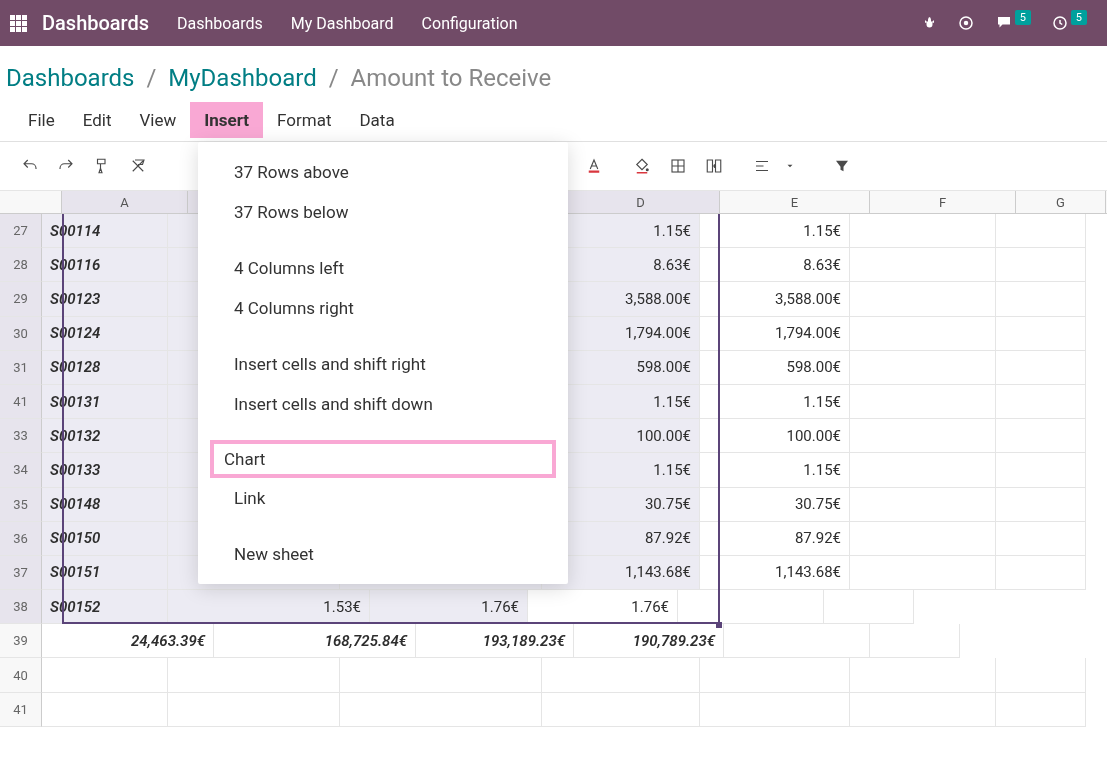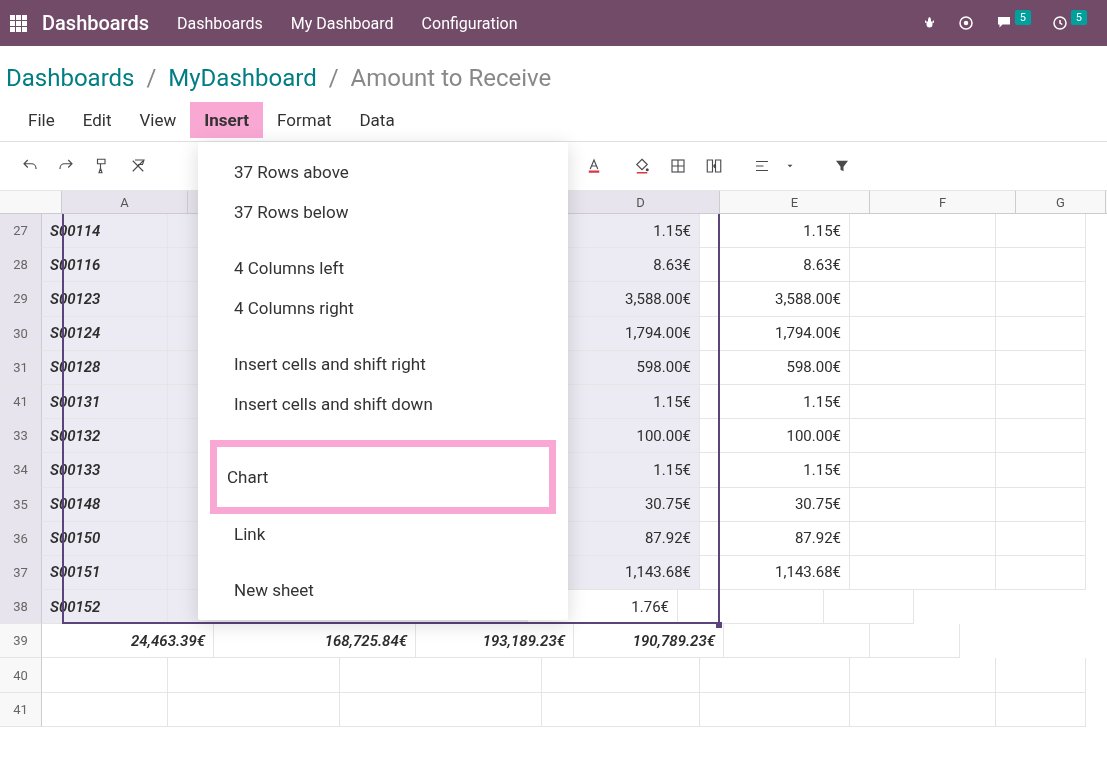--- a/index.html
+++ b/index.html
@@ -112,23 +112,23 @@
   z-index:50;
 }
 .dropdown .ditem {
   padding:10px 36px;
   font-size:17px;
   color:#333;
   cursor:pointer;
 }
 .dropdown .dsep { height:16px; }
 .dropdown .ditem.highlight {
-  border:7px solid #f9a8d4;
+  border:4px solid #f9a8d4;
   margin:0 12px;
-  padding:20px 10px;
+  padding:5px 10px;
 }
 
 
 .cw-A { width:126px; }
 .cw-B { width:172px; }
 .cw-C { width:202px; }
 .cw-D { width:158px; }
 .cw-E { width:150px; }
 .cw-F { width:146px; }
 .cw-G { width:90px; }

